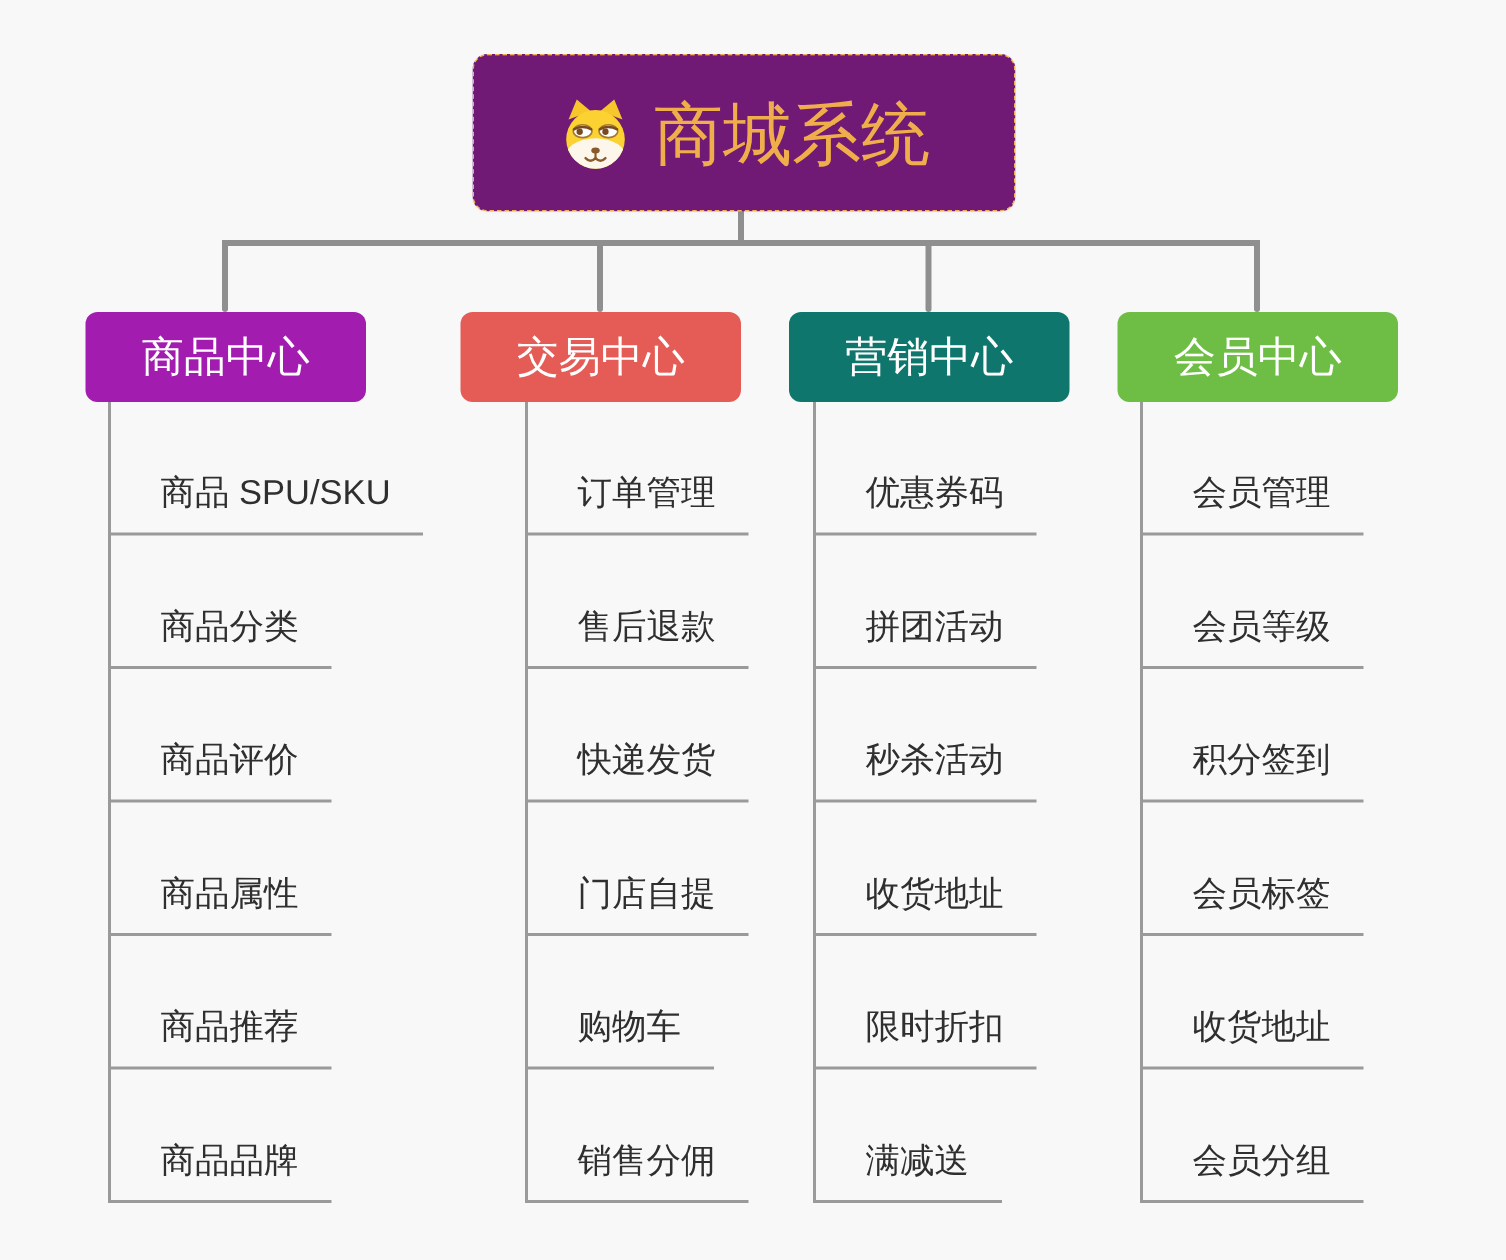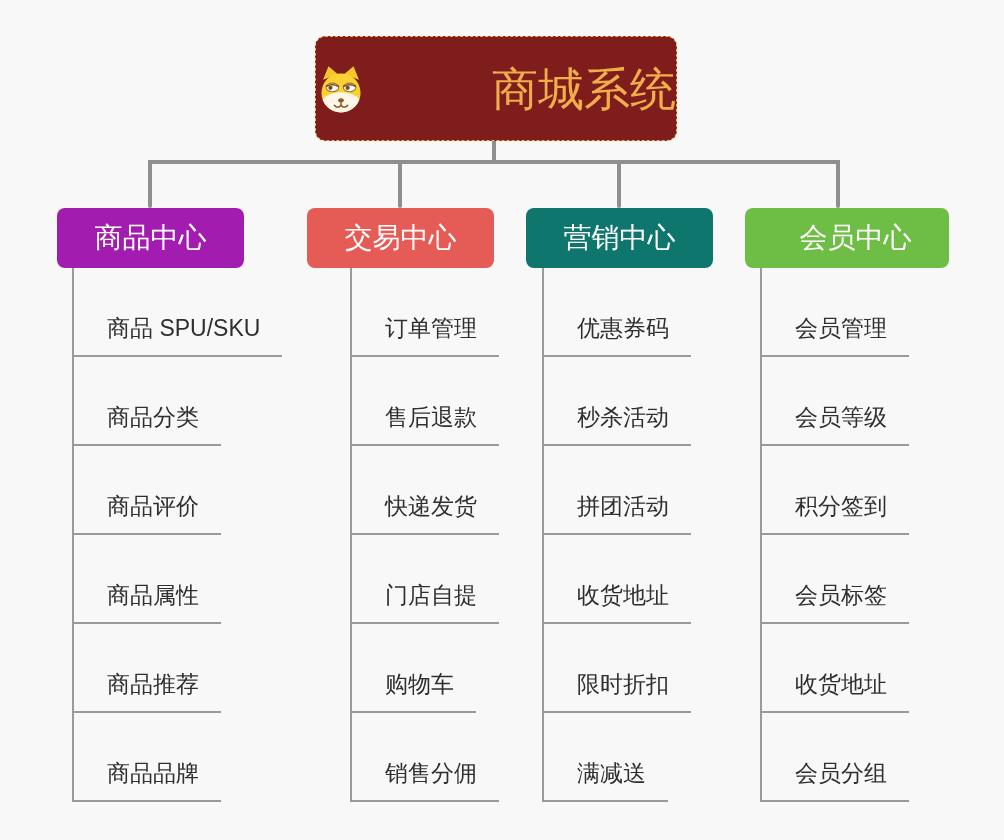--- a/index.html
+++ b/index.html
@@ -9,24 +9,24 @@
   }
   .canvas{
     position:relative;
     width:1004px;height:840px;
     background:var(--background,#f8f8f8);
     overflow:hidden;
   }
   
   .root-node{
     position:absolute;left:315px;top:36px;width:360px;height:103px;
-    background:#7f1d1d;
+    background:#701a75;
     border:1px dashed var(--root-border-color,#f0b254);
     border-radius:10px;
-    display:flex;align-items:center;justify-content:space-between;gap:14px;
+    display:flex;align-items:center;justify-content:center;gap:14px;
     box-shadow:0 1px 2px rgba(0,0,0,0.03);
     cursor:pointer;
   }
   .root-title{
     font-size:46px;line-height:1;
     color:var(--root-text-color,#efad4b);
     white-space:nowrap;
   }
   .root-icon{width:50px;height:50px;flex:0 0 auto;}
   
@@ -41,21 +41,21 @@
   
   .branch-node{
     position:absolute;top:208px;width:187px;height:60px;
     border-radius:8px;
     display:flex;align-items:center;justify-content:center;
     cursor:pointer;
   }
   .branch-node.b0{left:57px;}
   .branch-node.b1{left:307px;}
   .branch-node.b2{left:526px;}
-  .branch-node.b3{left:745px;padding-left:17px;}
+  .branch-node.b3{left:745px;}
   .branch-label{
     color:#ffffff;font-size:28px;line-height:1;white-space:nowrap;
   }
   
   .leaf-col{
     position:absolute;top:268px;height:534px;width:230px;
     border-left:2px solid var(--leaf-line-color,#9a9a9a);
   }
   .leaf-col.c0{left:72px;}
   .leaf-col.c1{left:322px;margin-left:28px;}
@@ -139,22 +139,22 @@
   <div class="leaf-col c1">
     <div class="leaf">订单管理</div>
     <div class="leaf">售后退款</div>
     <div class="leaf">快递发货</div>
     <div class="leaf">门店自提</div>
     <div class="leaf">购物车</div>
     <div class="leaf">销售分佣</div>
   </div>
   <div class="leaf-col c2">
     <div class="leaf">优惠券码</div>
+    <div class="leaf">拼团活动</div>
     <div class="leaf">秒杀活动</div>
-    <div class="leaf">拼团活动</div>
     <div class="leaf">收货地址</div>
     <div class="leaf">限时折扣</div>
     <div class="leaf">满减送</div>
   </div>
   <div class="leaf-col c3">
     <div class="leaf">会员管理</div>
     <div class="leaf">会员等级</div>
     <div class="leaf">积分签到</div>
     <div class="leaf">会员标签</div>
     <div class="leaf">收货地址</div>

